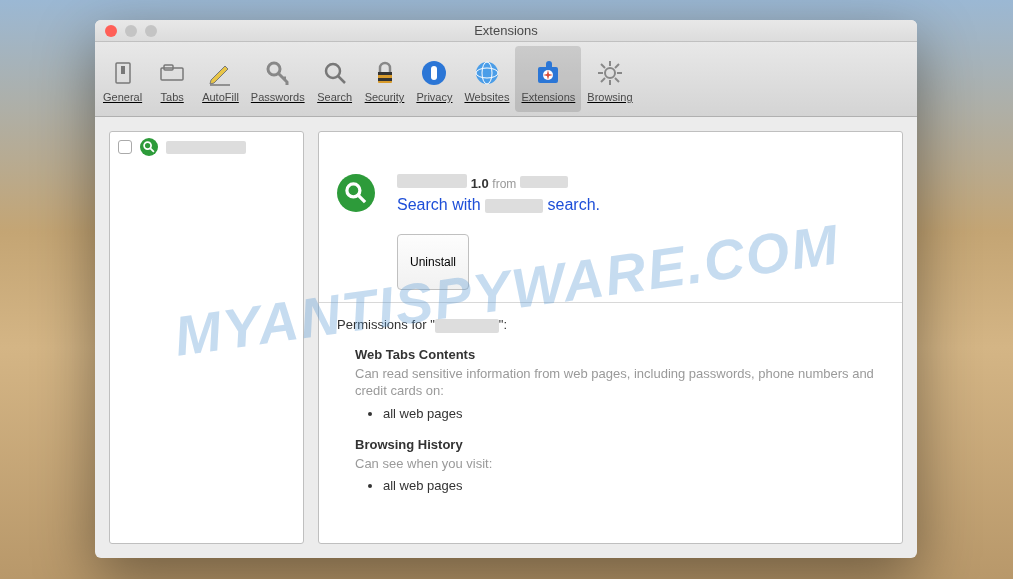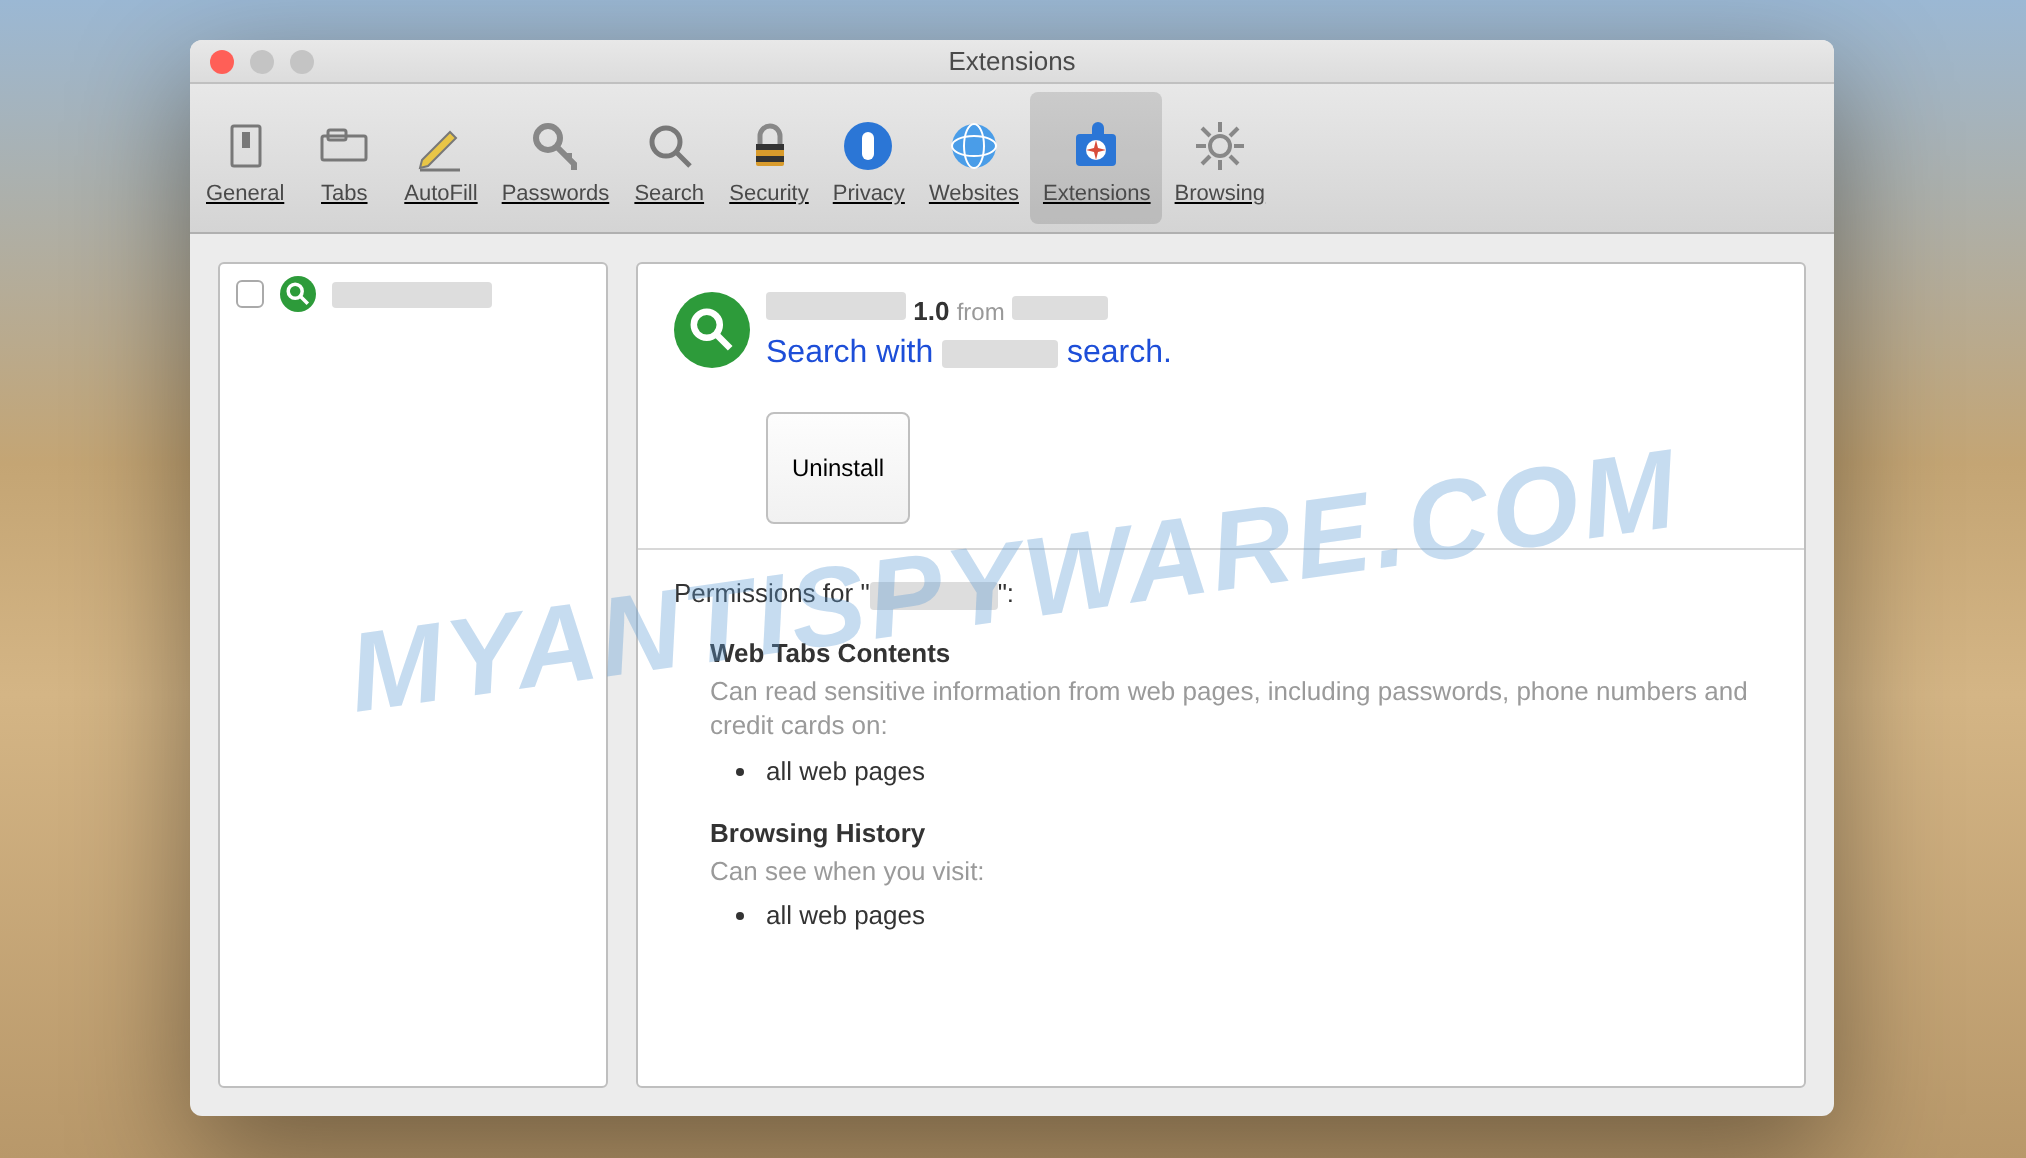--- a/index.html
+++ b/index.html
@@ -149,21 +149,22 @@
       background: #fff;
       border: 1px solid #bfbfbf;
       border-radius: 3px;
       display: flex;
       flex-direction: column;
     }
     .detail-header {
       padding: 14px 18px 12px;
       border-bottom: 1px solid #d8d8d8;
       display: flex;
-      gap: 8px;
+      gap: 22px;
+      margin-top: 28px;
     }
     .ext-icon-lg {
       width: 38px;
       height: 38px;
       border-radius: 50%;
       background: #2d9b3a;
       display: flex;
       align-items: center;
       justify-content: center;
       flex-shrink: 0;

